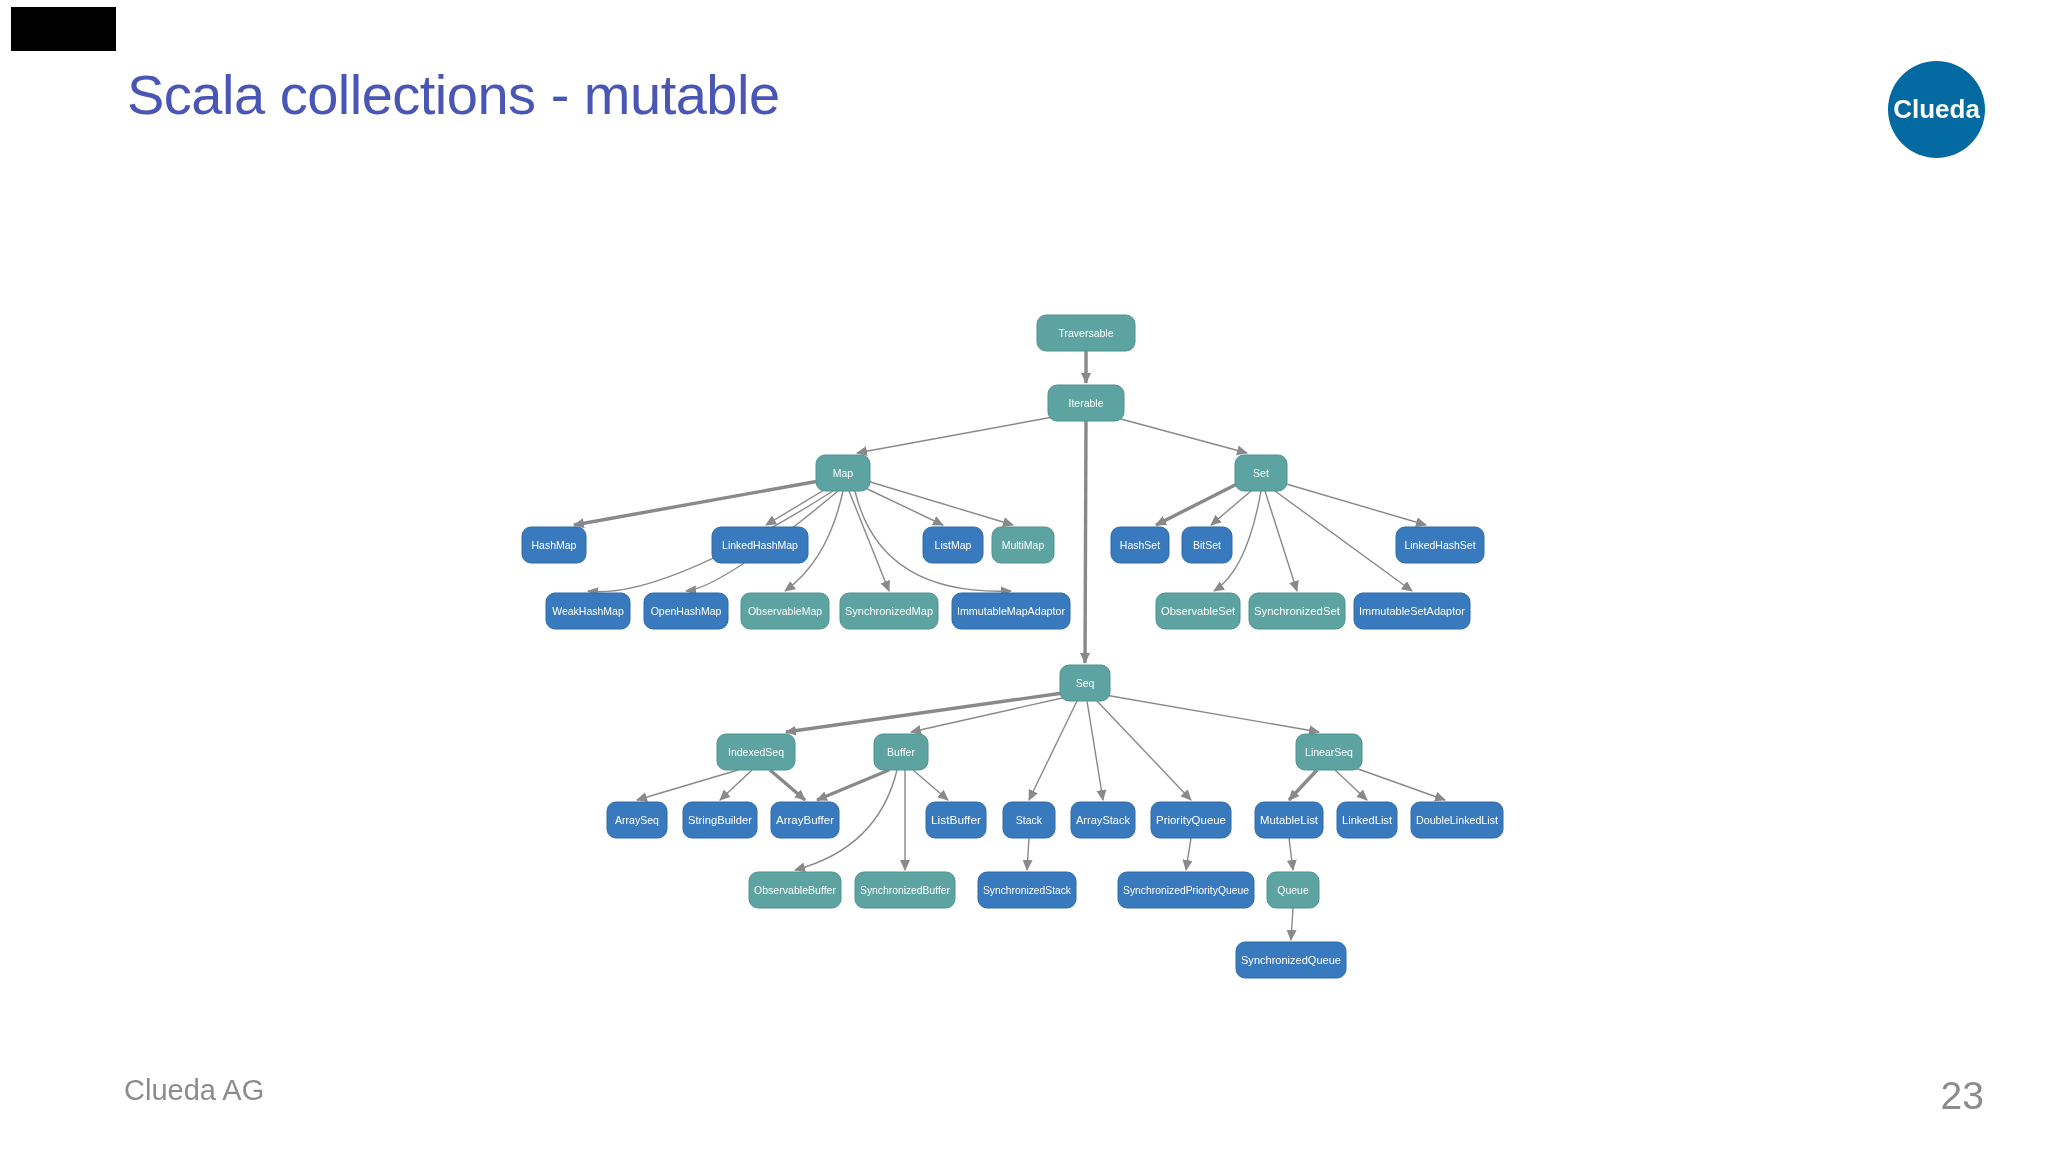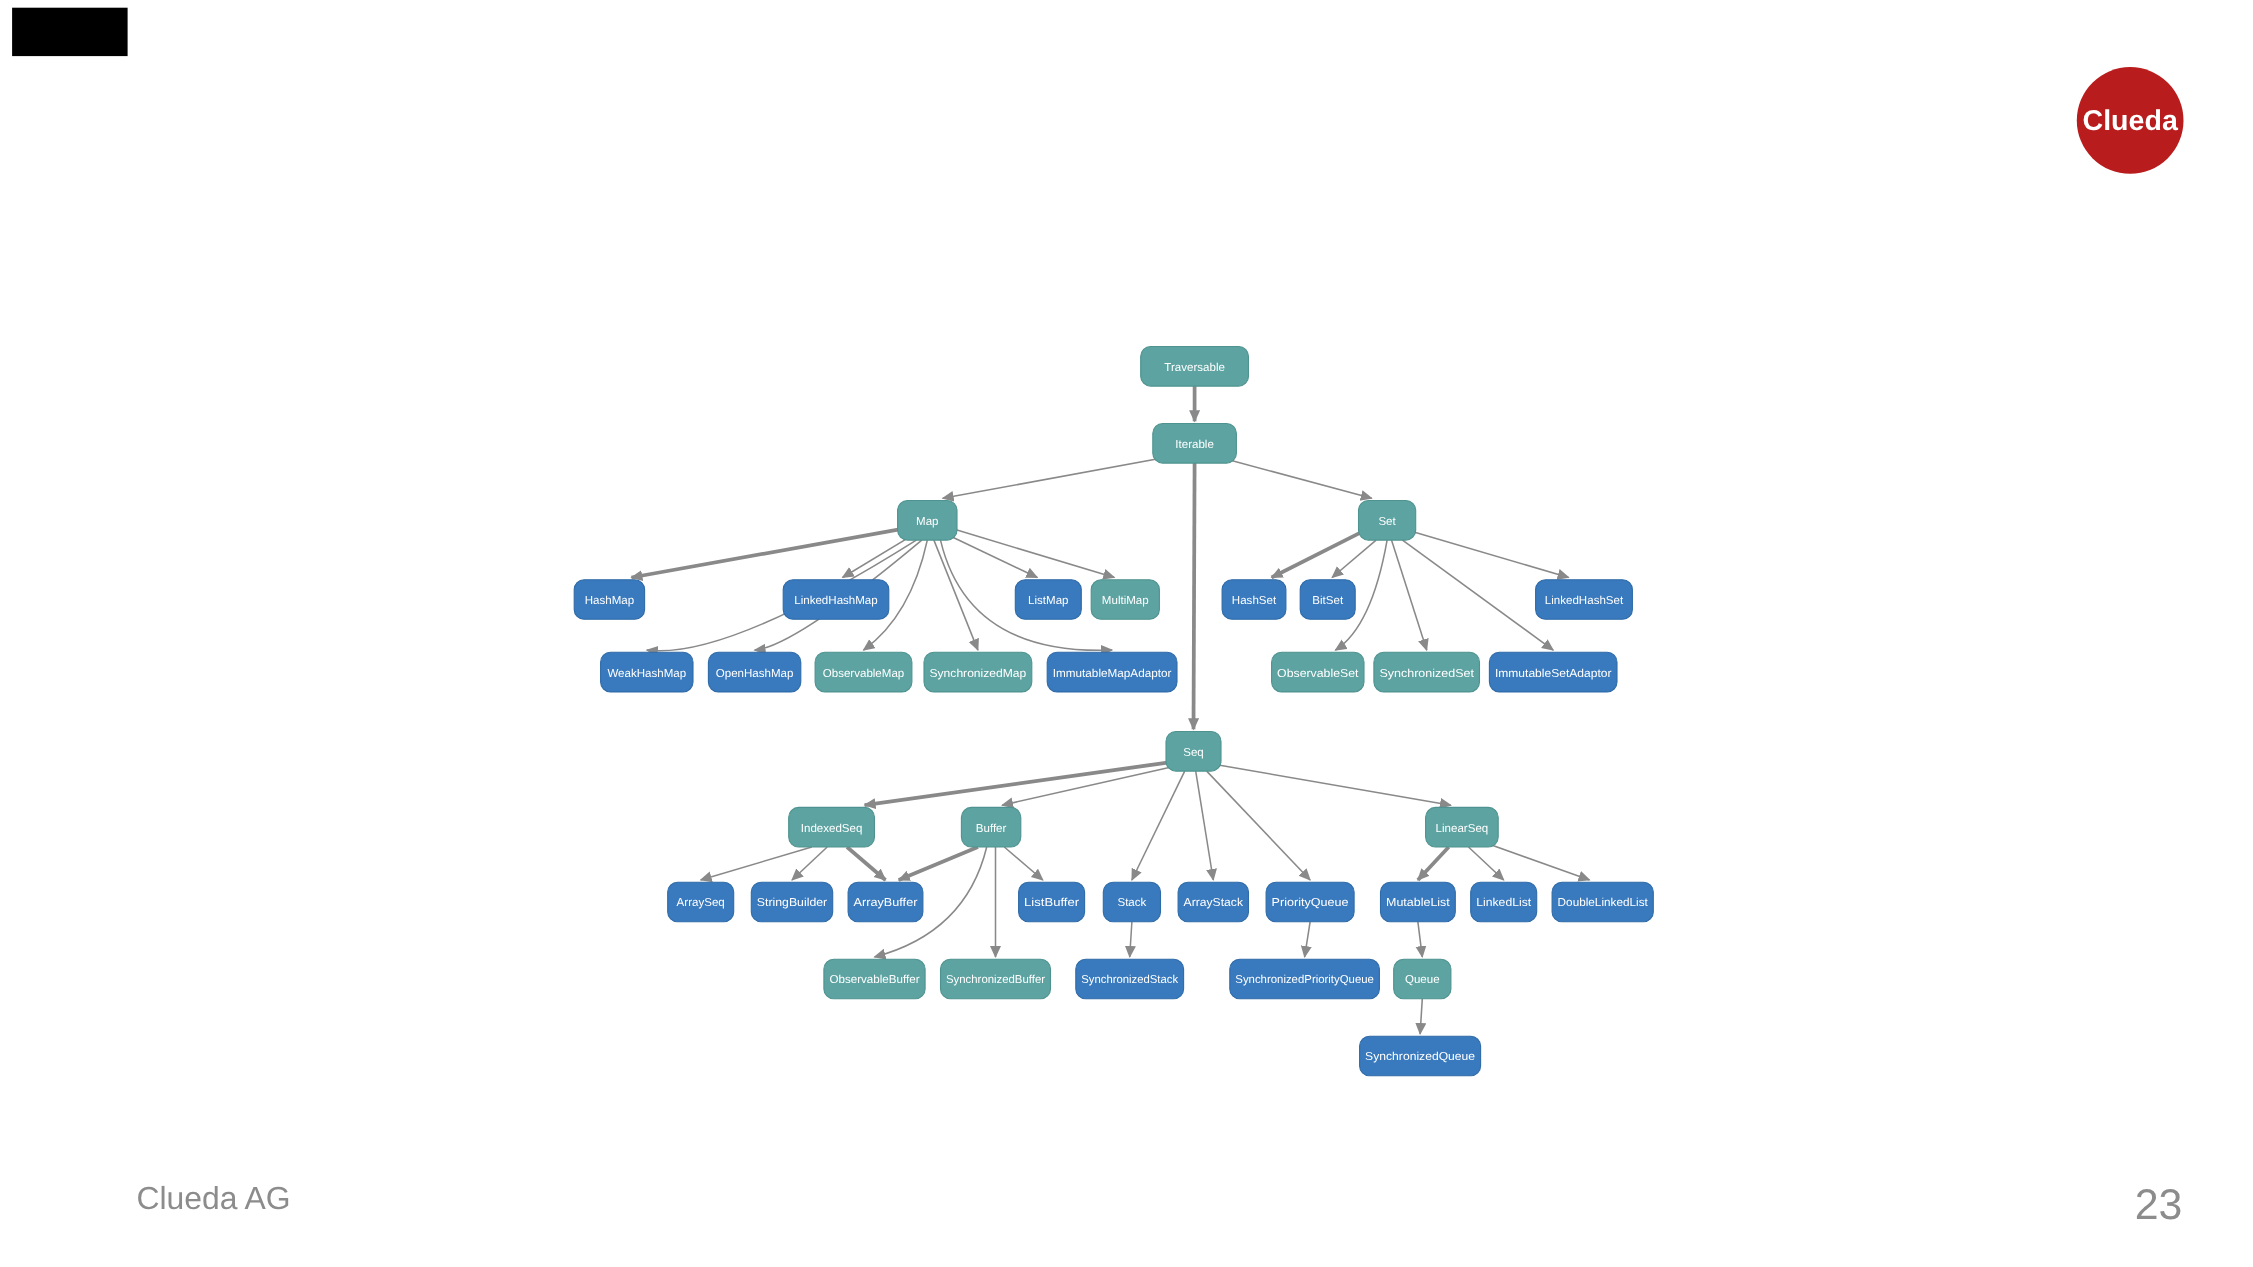--- a/index.html
+++ b/index.html
@@ -38,21 +38,22 @@
   .footer-right{
     position:absolute;right:64px;top:1074px;
     font-size:39px;color:#8C8C8C;white-space:nowrap;
   }
 </style>
 </head>
 <body>
 
 <div class="slide">
   <div class="corner-box" style="background: rgb(0, 0, 0);"></div>
-  <div class="logo" style="background: #b91c1c; text-align: center;">
+  <h1 class="title" style="color: rgb(73, 86, 181);">Scala collections - mutable</h1>
+  <div class="logo" style="background: #0369a1; text-align: center;">
     <span>Clueda</span>
   </div>
   <svg id="diagram" class="diagram-svg" viewBox="0 0 2048 1152" xmlns="http://www.w3.org/2000/svg">
       <defs>
         <marker id="arrow" markerUnits="userSpaceOnUse" markerWidth="14" markerHeight="12" refX="10" refY="5" orient="auto">
           <path d="M0,0 L11,5 L0,10 Z" fill="#898989"></path>
         </marker>
       </defs>
       <g>
         <path d="M1086,351 L1086,383" fill="none" stroke="#898989" stroke-width="3.4" marker-end="url(#arrow)"></path>

